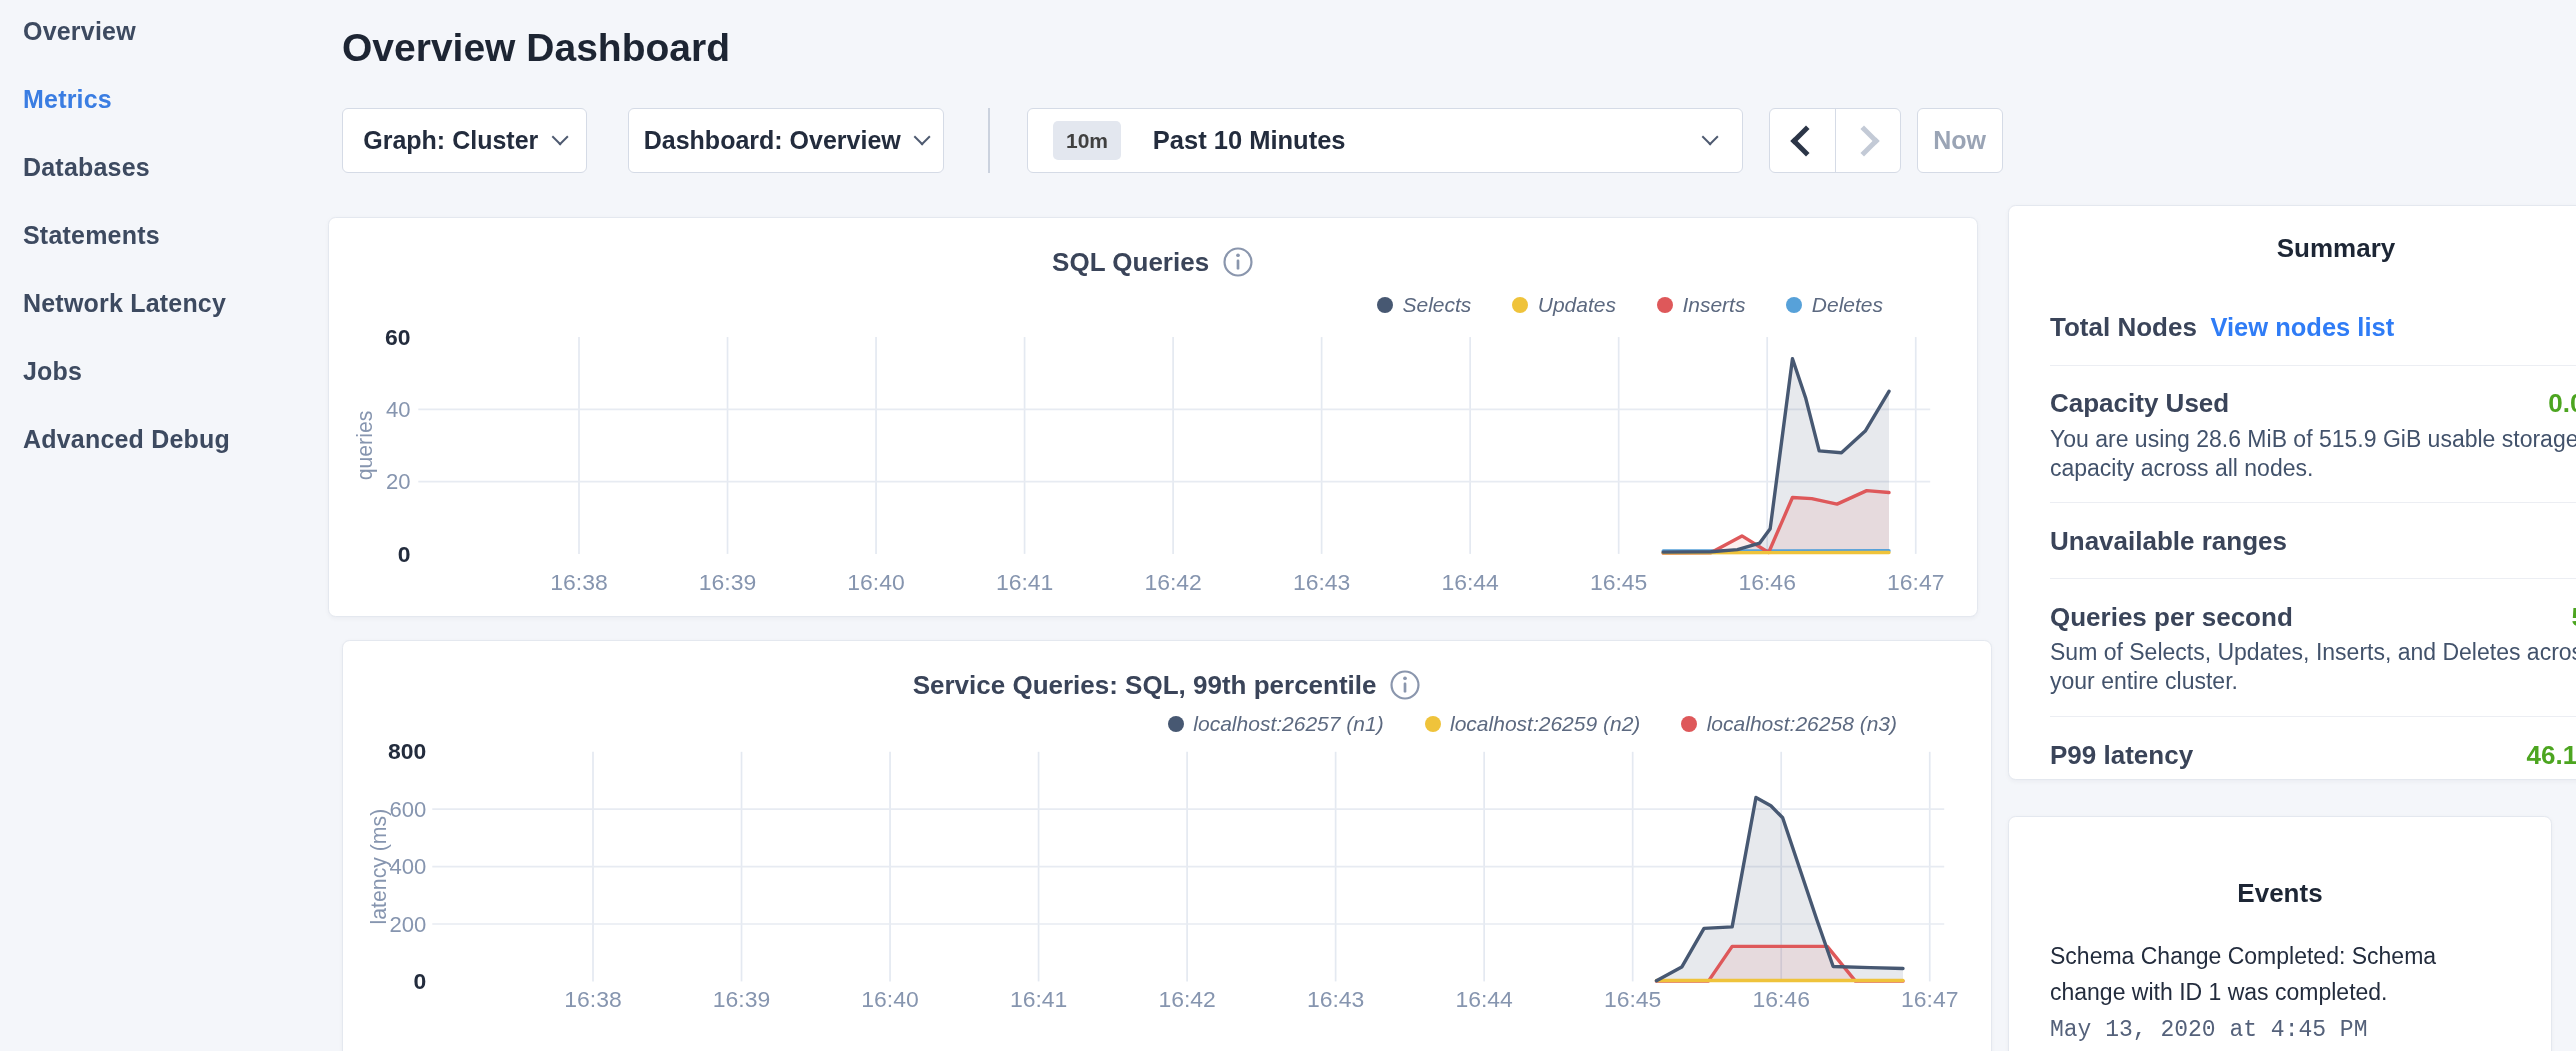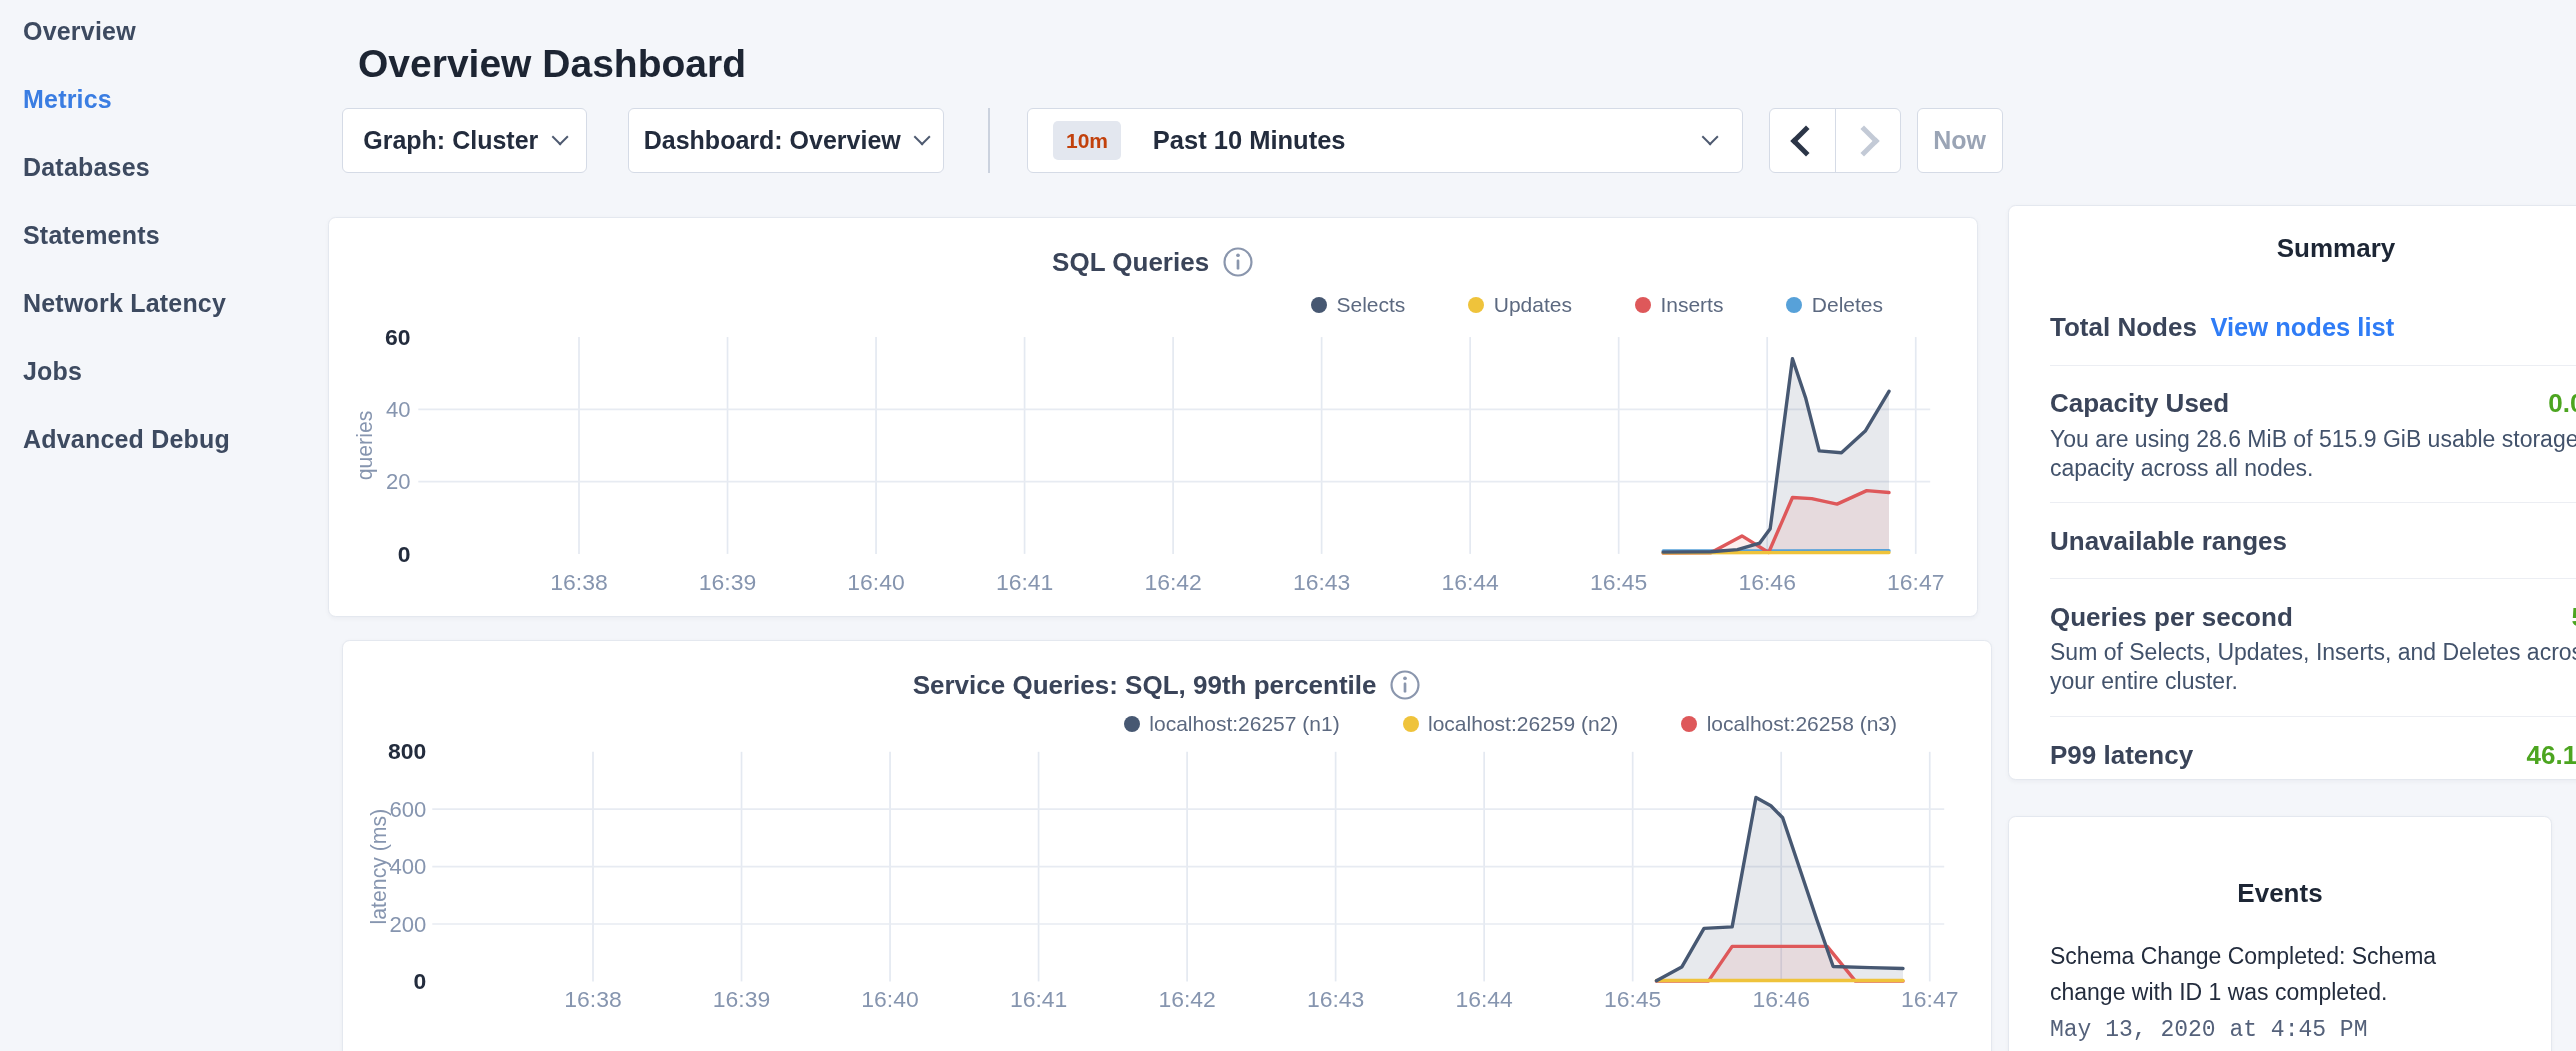--- a/index.html
+++ b/index.html
@@ -10,51 +10,51 @@
   }
   
   #sidebar { position:absolute; left:0; top:0; width:323px; height:100%; }
   #sidebar ul { list-style:none; margin:0; padding:0; position:absolute; top:-2.6px; left:0; right:0; }
   #sidebar li {
     height:68px; display:flex; align-items:center; padding-left:23px;
     font-size:25px; font-weight:600; color:#3d4a60; cursor:pointer; letter-spacing:0.2px;
   }
   #sidebar li.active { color:#3a7de2; font-weight:700; }
   
-  #page-title { position:absolute; left:342px; top:25.5px; margin:16px; font-size:39px; font-weight:600; color:#1d2533; }
+  #page-title { position:absolute; left:342px; top:25.5px; margin:0; font-size:39px; font-weight:600; color:#1d2533; }
   #toolbar { position:absolute; left:342px; top:108px; height:65px; display:flex; align-items:stretch; }
   .btn { box-sizing:border-box; background:#fff; border:0.9px solid #d5dbe6; border-radius:6px; cursor:pointer; }
   .dropdown { display:flex; align-items:center; justify-content:center; gap:15.3px;
     font-size:25px; font-weight:700; color:#232c3d; }
   #graph-dd { width:245px; }
   #dash-dd { width:316px; margin-left:41px; }
   .vdiv { width:1.7px; background:#cbd2de; margin-left:44px; }
   #time-box { margin-left:37px; width:716px; display:flex; align-items:center; padding:0 25.5px; }
-  .badge { background:#e3e7ef; border-radius:5.1px; padding:7.7px 12.8px; font-size:21px; font-weight:700; color:#c2410c; }
+  .badge { background:#e3e7ef; border-radius:5.1px; padding:7.7px 12.8px; font-size:21px; font-weight:700; color:#404040; }
   .time-label { margin-left:32px; font-size:25.5px; font-weight:700; color:#232c3d; flex:1; text-align:left; }
   .chev { display:inline-block; border-style:solid; border-color:#4e5a70; border-width:0 2.6px 2.6px 0; width:10.2px; height:10.2px; }
   .chev.down { transform:rotate(45deg); margin-top:-6.8px; }
   .chev.big-left  { width:17px; height:17px; border-width:0 5.1px 5.1px 0; border-color:#2b3547; transform:rotate(135deg); margin-left:6.8px; }
   .chev.big-right { width:17px; height:17px; border-width:0 5.1px 5.1px 0; border-color:#c3cad6; transform:rotate(-45deg); margin-right:6.8px; }
   #arrow-group { margin-left:26px; display:flex; background:#fff; border:0.9px solid #d5dbe6; border-radius:6px; }
   .arrow-btn { width:65px; border:none; background:none; display:flex; align-items:center; justify-content:center; cursor:pointer; }
   .arrow-btn + .arrow-btn { border-left:0.9px solid #d5dbe6; }
   #now-btn { margin-left:16px; width:86px; display:flex; align-items:center; justify-content:center;
     font-size:25px; font-weight:700; color:#9aa4b5; font-family:inherit; }
   
   .card { position:absolute; background:#fff; border:0.9px solid #e4e8ef; border-radius:7.7px;
     box-shadow:0 1.7px 4.3px rgba(24,34,54,0.04); box-sizing:border-box; }
   #chart1 { left:328px; top:217px; width:1650px; height:400px; }
   #chart2 { left:342px; top:640px; width:1650px; height:425px; }
   #summary-card { left:2008px; top:205px; width:656px; height:575px; }
   #events-card  { left:2008px; top:816px; width:544px; height:255px; }
   
   .chart-title-row { position:absolute; top:28px; left:0; right:0; display:flex; justify-content:center; align-items:center; gap:12.8px; }
   .chart-title { margin:0; font-size:26px; font-weight:700; color:#3a4459; }
-  .legend { position:absolute; right:94px; display:flex; gap:63px; align-items:center; }
+  .legend { position:absolute; right:94px; display:flex; gap:41px; align-items:center;font-style:italic; }
   #chart1 .legend { top:75px; }
   #chart2 .legend { top:71px; }
   .legend-item { display:flex; align-items:center; gap:9.4px; font-size:21px; color:#5c6980; }
   .legend-dot { width:16px; height:16px; border-radius:50%; }
   svg.plot { position:absolute; left:0; top:0; }
   .yt { font-size:26px; fill:#8695af; }
   .yt.strong { font-weight:700; fill:#232c3d; font-size:27px; }
   .xt { font-size:27px; fill:#8695af; }
   .axis-title { font-size:25px; fill:#8695af; }
   

